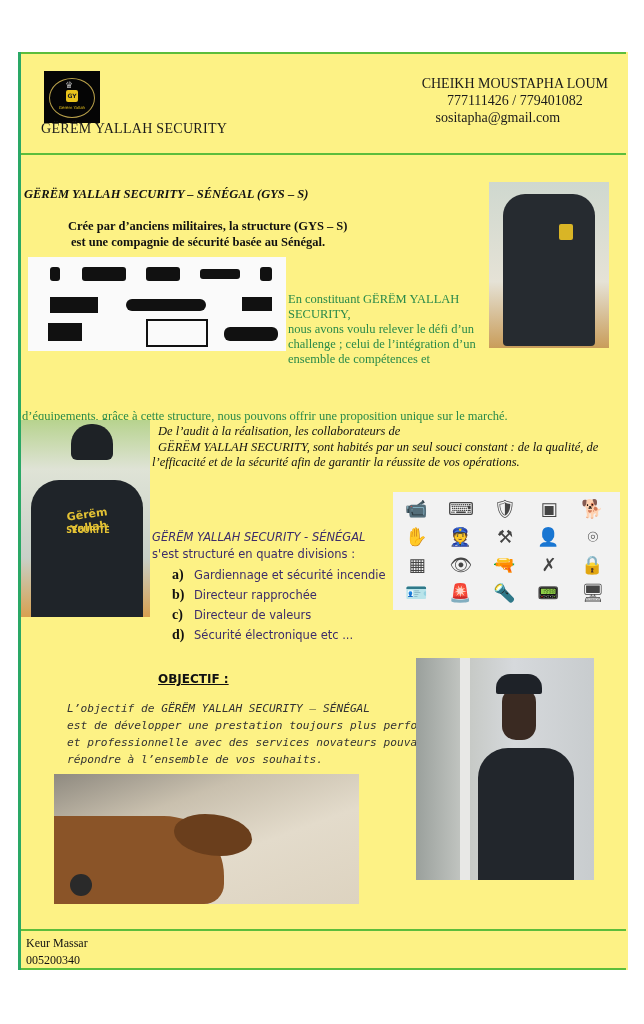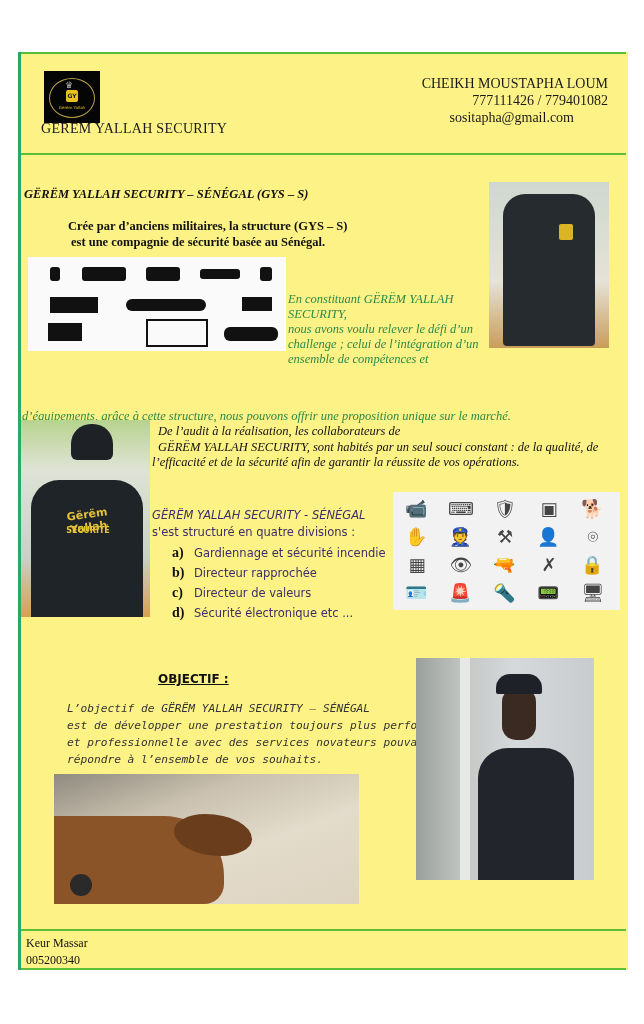--- a/index.html
+++ b/index.html
@@ -7,40 +7,40 @@
   .page{position:absolute;left:18px;top:52px;width:610px;height:918px;background:#fdf285;}
   .left-bar{position:absolute;left:18px;top:52px;width:3px;height:918px;background:#2aa866;}
   .hline{position:absolute;left:21px;width:605px;height:2px;background:#5cbd3c;}
   .abs{position:absolute;}
   .logo{position:absolute;left:44px;top:71px;width:56px;height:52px;background:#050505;}
   .logo .ring{position:absolute;left:5px;top:7px;width:44px;height:38px;border:1px solid #b8a04a;border-radius:50%;}
   .logo .crown{position:absolute;left:21px;top:9px;color:#bcbcbc;font-size:9px;font-family:"DejaVu Sans",sans-serif;}
   .logo .shield{position:absolute;left:22px;top:19px;width:12px;height:12px;background:#e8c21c;border-radius:2px;font-size:6px;color:#222;text-align:center;line-height:12px;font-weight:bold;font-family:"DejaVu Sans",sans-serif;}
   .logo .name{position:absolute;left:0;top:34px;width:56px;text-align:center;color:#e8c21c;font-size:4px;font-family:"DejaVu Sans",sans-serif;}
   .brand{left:41px;top:121px;font-size:14px;color:#1a1a1a;letter-spacing:0.3px;}
-  .contact{right:36px;top:75px;text-align:right;font-size:14px;color:#1a1a1a;line-height:17px;}
+  .contact{right:36px;top:75px;text-align:center;font-size:14px;color:#1a1a1a;line-height:17px;}
   .contact .email{margin-right:-2px;}
   .h-title{left:24px;top:187px;font-size:12.5px;font-weight:bold;font-style:italic;color:#111;}
   .intro{left:68px;top:218px;font-size:12.5px;font-weight:bold;color:#111;line-height:16px;}
   .img-box{position:absolute;overflow:hidden;}
   .pictos{left:28px;top:257px;width:258px;height:94px;background:#fafafa;}
   .pictos .g{position:absolute;background:#111;}
-  .green-text{color:#2a8a4a;font-style:italic;font-size:12.5px;line-height:15px;}
+  .green-text{color:#2a8a4a;font-size:12.5px;line-height:15px;}
   .para1{left:288px;top:292px;width:210px;}
   .para1-end{left:22px;top:384px;margin-top:25px;}
   .polo{left:489px;top:182px;width:120px;height:166px;background:linear-gradient(180deg,#cfd8cf 0%,#e5e2d6 60%,#c99d5a 100%);}
   .polo .shirt{position:absolute;left:14px;top:12px;width:92px;height:152px;background:#262b30;border-radius:22px 22px 4px 4px;}
   .polo .badge{position:absolute;left:70px;top:42px;width:14px;height:16px;background:#d9b526;border-radius:2px;}
   .para2{left:158px;top:424px;font-size:12.5px;font-style:italic;color:#111;line-height:15.5px;}
   .back-img{left:21px;top:420px;width:129px;height:197px;background:linear-gradient(180deg,#b7d38e 0%,#dfe3d6 25%,#c8d0c8 70%,#d8a050 100%);}
   .back-img .cap{position:absolute;left:50px;top:4px;width:42px;height:36px;background:#1e2226;border-radius:20px 20px 6px 6px;}
   .back-img .shirt{position:absolute;left:10px;top:60px;width:112px;height:137px;background:#1f2429;border-radius:28px 28px 0 0;}
   .back-img .t1{position:absolute;left:22px;top:28px;width:70px;text-align:center;color:#e4c234;font-size:11px;font-weight:bold;font-family:"DejaVu Sans",sans-serif;transform:rotate(-8deg);}
   .back-img .t2{position:absolute;left:22px;top:46px;width:70px;text-align:center;color:#e4c234;font-size:8px;font-weight:bold;font-family:"DejaVu Sans",sans-serif;}
-  .divs{left:152px;top:507px;font-family:"DejaVu Sans",sans-serif;color:#3d2d6a;font-size:11.5px;line-height:17px;}
+  .divs{left:152px;top:529px;font-family:"DejaVu Sans",sans-serif;color:#3d2d6a;font-size:11.5px;line-height:17px;}
   .divs .head{font-style:italic;}
   .divs ul{list-style:none;margin:2px 0 0 20px;padding:0;}
   .divs li{line-height:19px;}
   .divs .lt{font-family:"Liberation Serif",serif;font-weight:bold;color:#111;font-size:14px;display:inline-block;width:22px;}
   .icons{left:393px;top:492px;width:227px;height:118px;background:#f2f2f2;}
   .icons .ic{position:absolute;width:28px;height:22px;font-size:18px;line-height:22px;text-align:center;color:#444;font-family:"DejaVu Sans",sans-serif;}
   .obj-title{left:158px;top:672px;font-family:"DejaVu Sans",sans-serif;font-size:12px;font-weight:bold;color:#111;text-decoration:underline;}
   .obj-text{left:67px;top:700px;font-family:"DejaVu Sans Mono",monospace;font-style:italic;color:#333;font-size:11.2px;line-height:17px;}
   .guard{left:416px;top:658px;width:178px;height:222px;background:linear-gradient(90deg,#9aa09c 0%,#c5c8c4 28%,#d6d9dc 55%,#c8ccce 100%);}
   .guard .frame{position:absolute;left:44px;top:0;width:10px;height:222px;background:#e8e8e6;}

